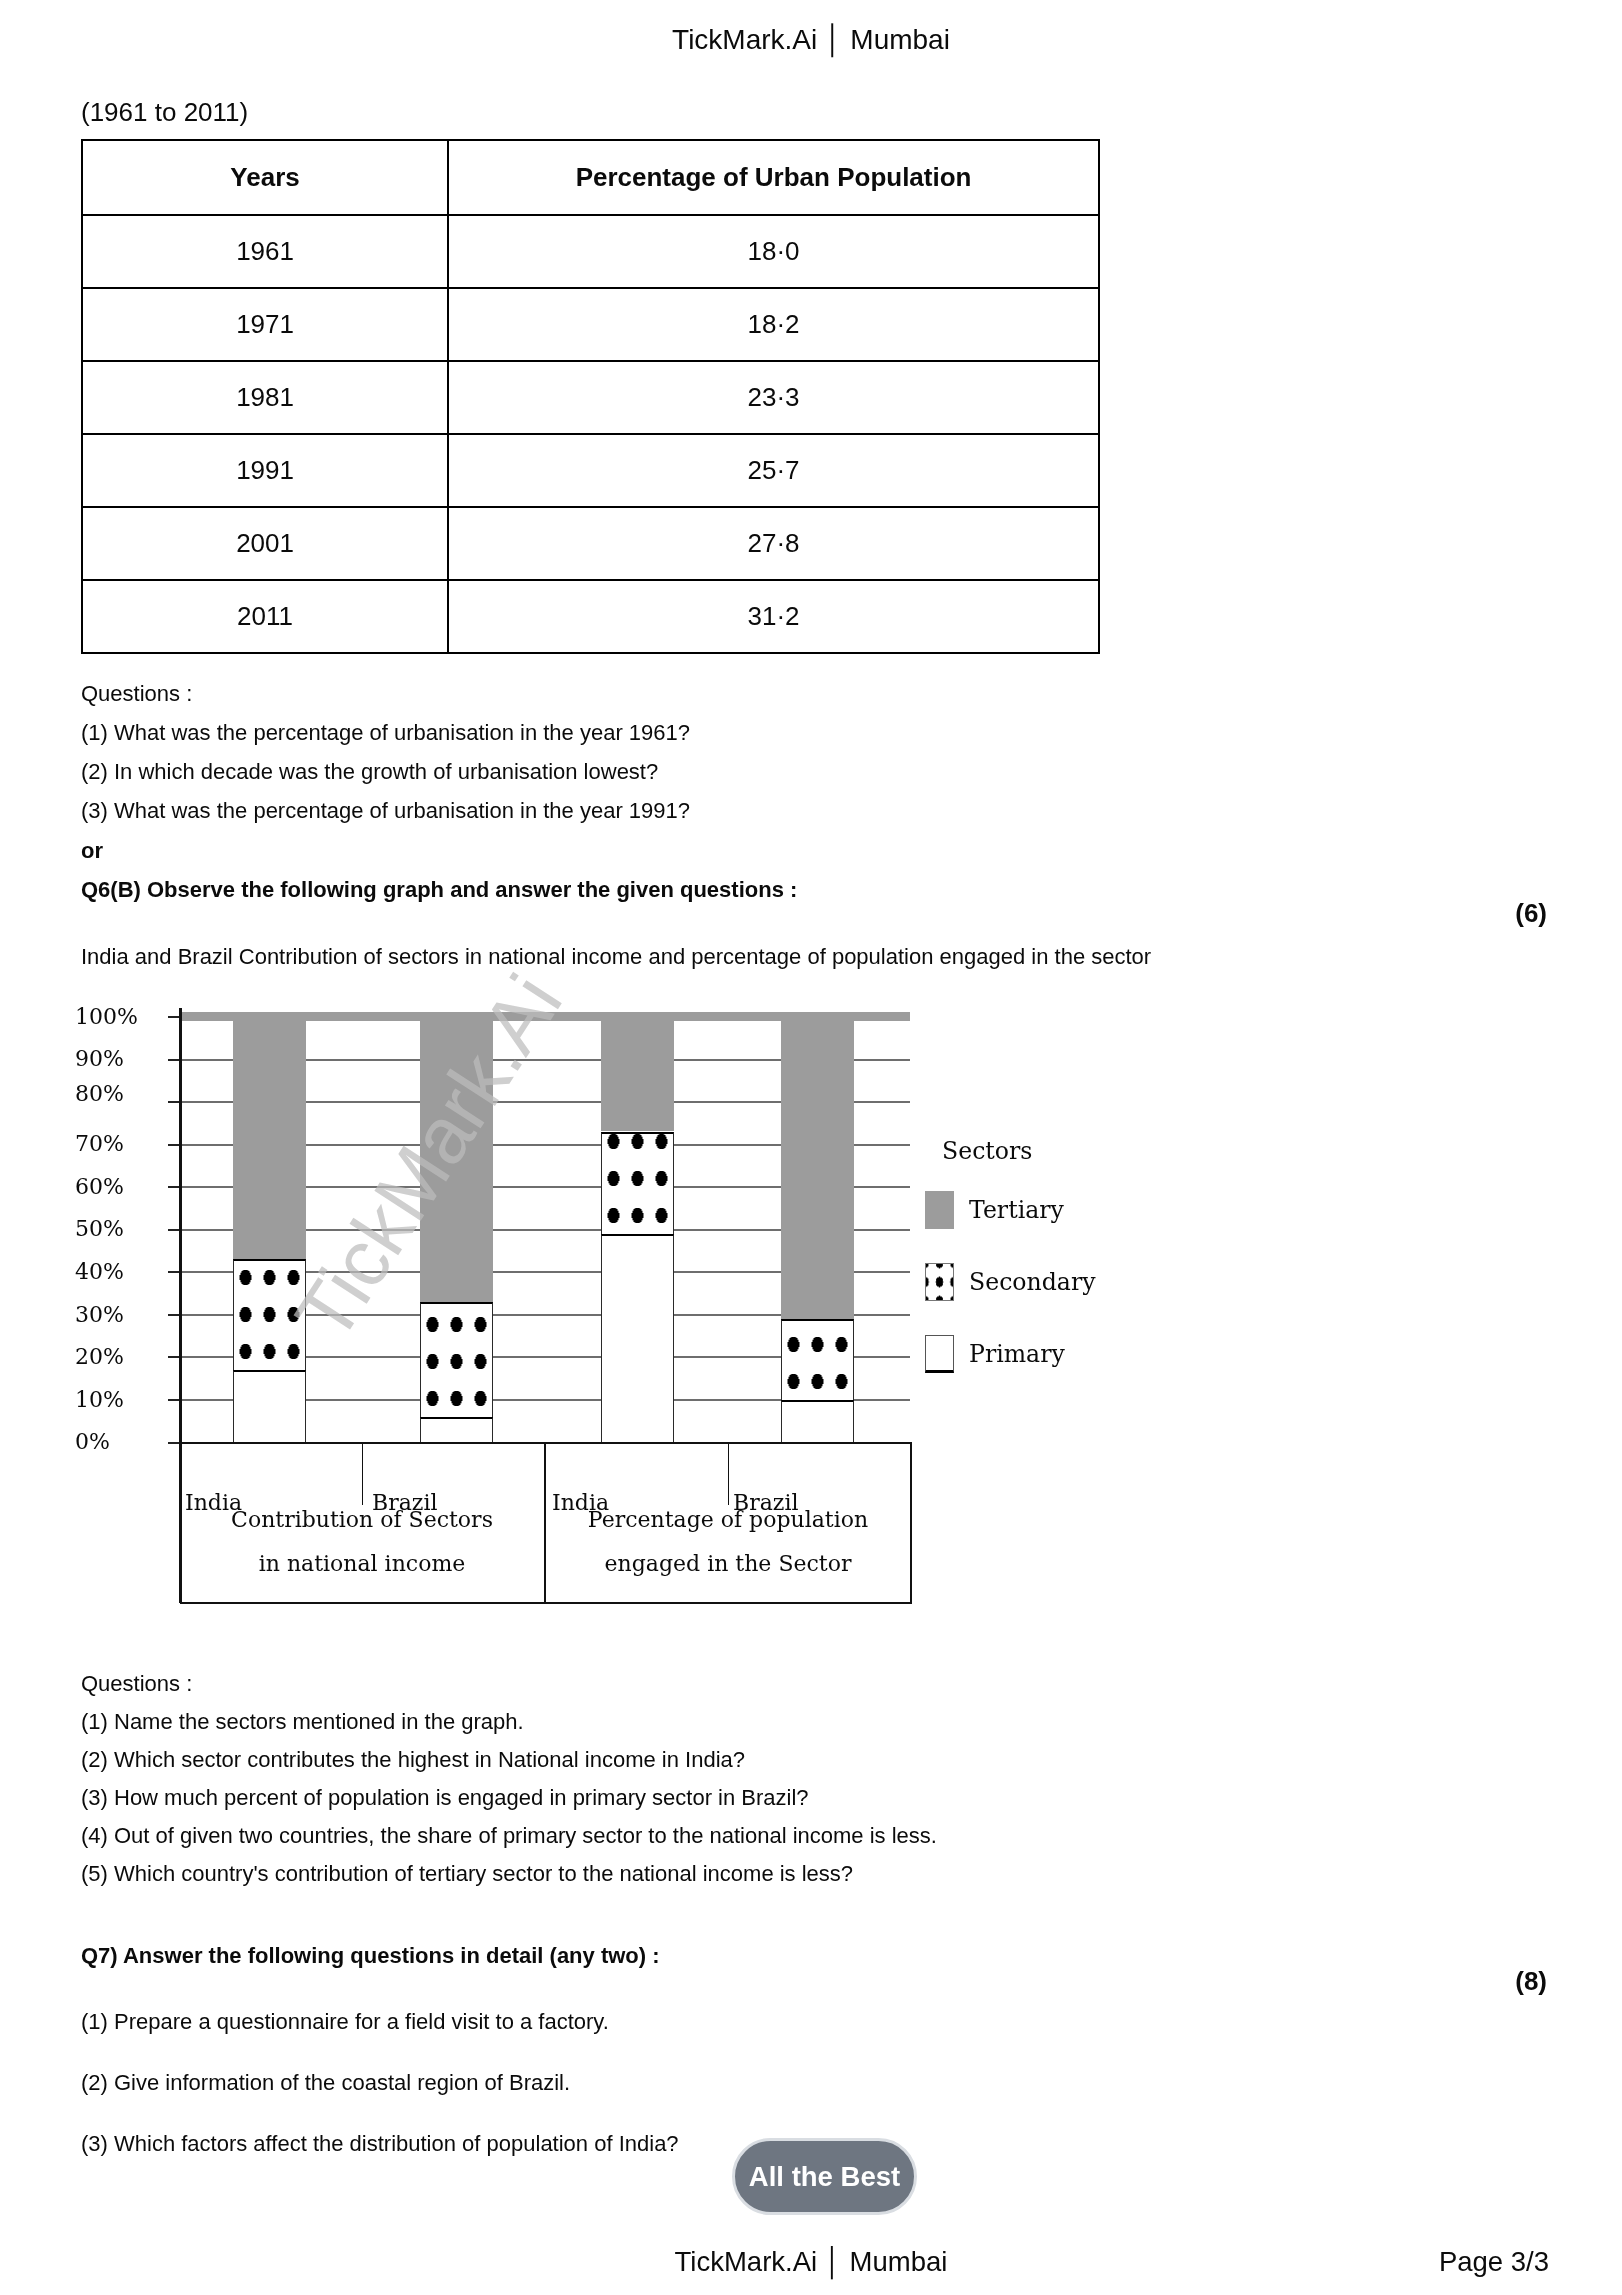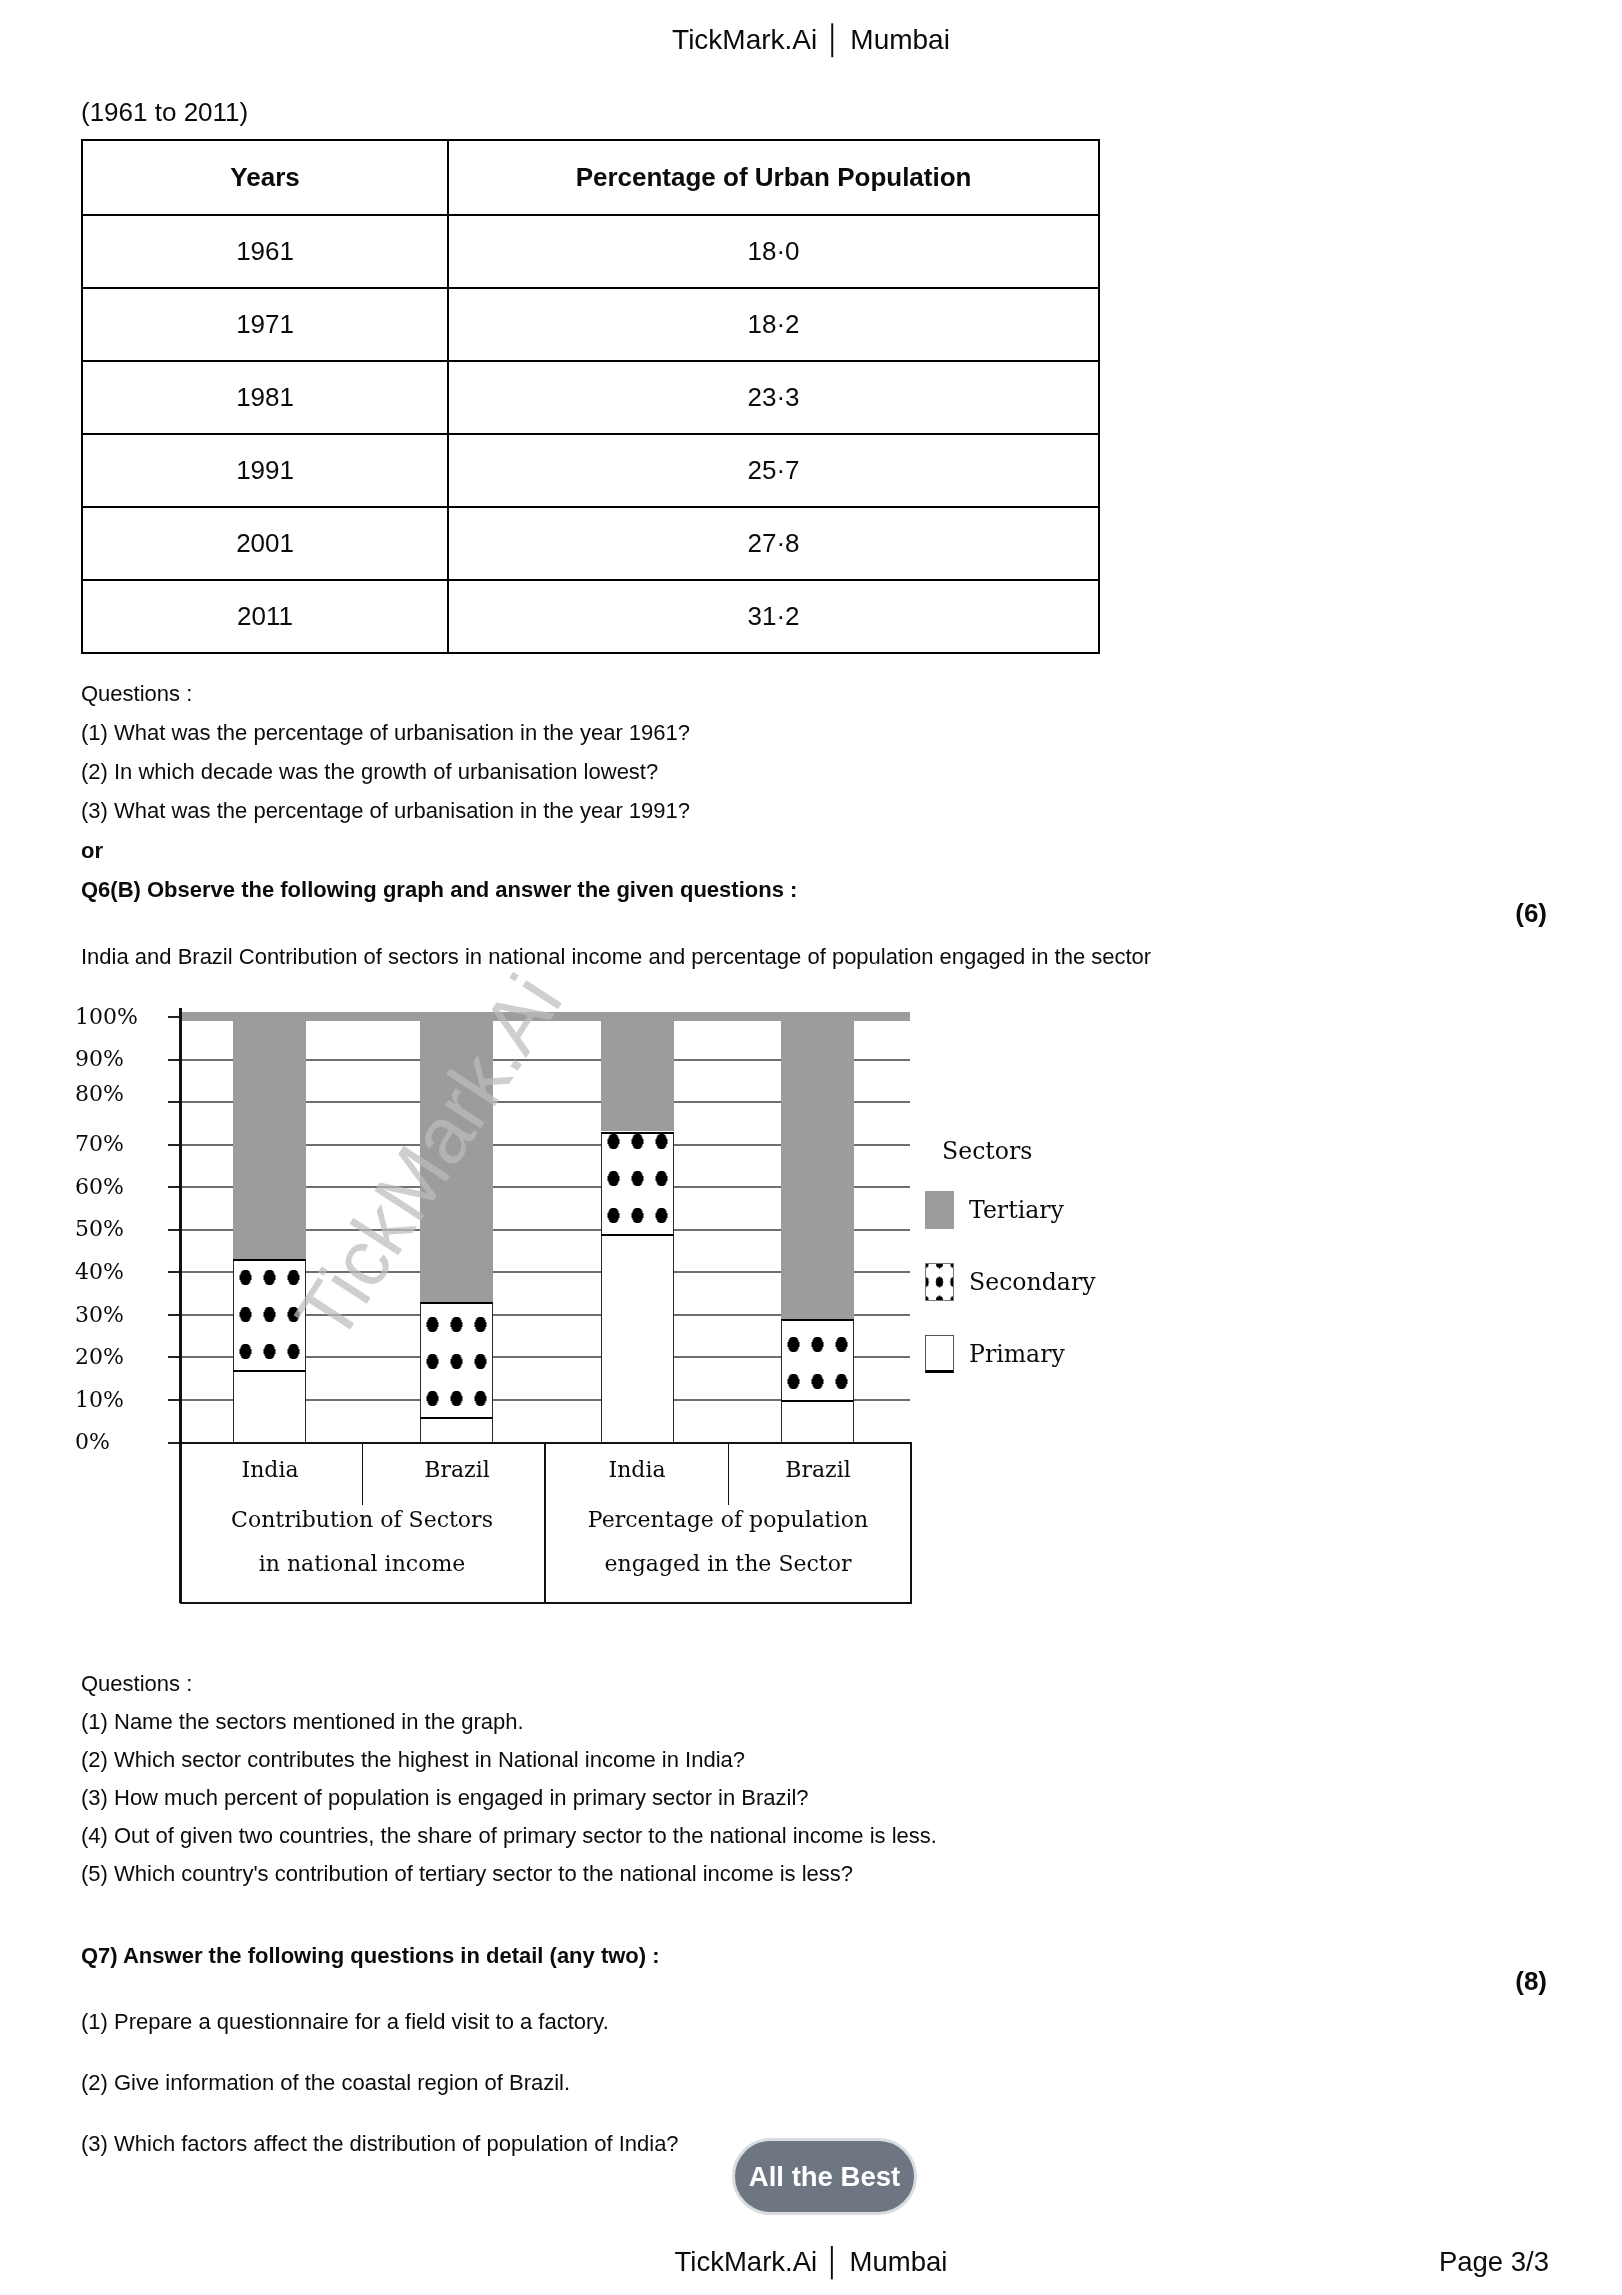--- a/index.html
+++ b/index.html
@@ -26,21 +26,21 @@
   .gridline{position:absolute;background:#6e6e6e;height:2px;}
   .grid-top{position:absolute;background:#9c9c9c;height:8.5px;}
   .ytick-label{position:absolute;width:92px;text-align:left;font-family:"DejaVu Serif","Liberation Serif",serif;font-size:22px;}
   .ytick-mark{position:absolute;width:11.8px;height:2px;background:#222;}
   .axis-v{position:absolute;width:2.6px;background:#111;}
   .axis-h{position:absolute;height:2px;background:#111;}
   .seg{position:absolute;box-sizing:border-box;}
   .seg-primary{background:#ffffff;border:1.3px solid #2a2a2a;border-top:2px solid #000;border-bottom:none;}
   .seg-dots{background-color:#ffffff;background-image:radial-gradient(ellipse 5.9px 7.9px at center,#000 97%,rgba(0,0,0,0) 100%);background-size:24px 37px;background-position:50% 100%;border:1.3px solid #2a2a2a;border-top:2px solid #000;border-bottom:none;}
   .seg-gray{background:#9c9c9c;border:none;}
-  .xcat{position:absolute;width:170px;text-align:center;font-family:"DejaVu Serif","Liberation Serif",serif;font-size:22px;}
+  .xcat{position:absolute;width:170px;text-align:left;font-family:"DejaVu Serif","Liberation Serif",serif;font-size:22px;margin-top:33px;}
   .gcap{position:absolute;width:340px;text-align:center;font-family:"DejaVu Serif","Liberation Serif",serif;font-size:22px;}
   .boxline-v{position:absolute;width:2px;background:#111;}
   .boxline-h{position:absolute;height:2px;background:#111;}
   
   .legend-title{position:absolute;font-family:"DejaVu Serif","Liberation Serif",serif;font-size:23.6px;}
   .legend-row{position:absolute;height:38px;}
   .legend-sw{position:absolute;width:29px;height:38px;box-sizing:border-box;}
   .sw-gray{background:#9c9c9c;border:0.7px solid #9c9c9c;}
   .sw-dots{background-color:#fff;border:1.3px solid #777;background-image:radial-gradient(ellipse 3.9px 5.2px at center,#000 97%,rgba(0,0,0,0) 100%);background-size:14.4px 19px;background-position:50% 50%;}
   .sw-white{background:#fff;border:1.3px solid #555;border-bottom:3.3px solid #000;}

